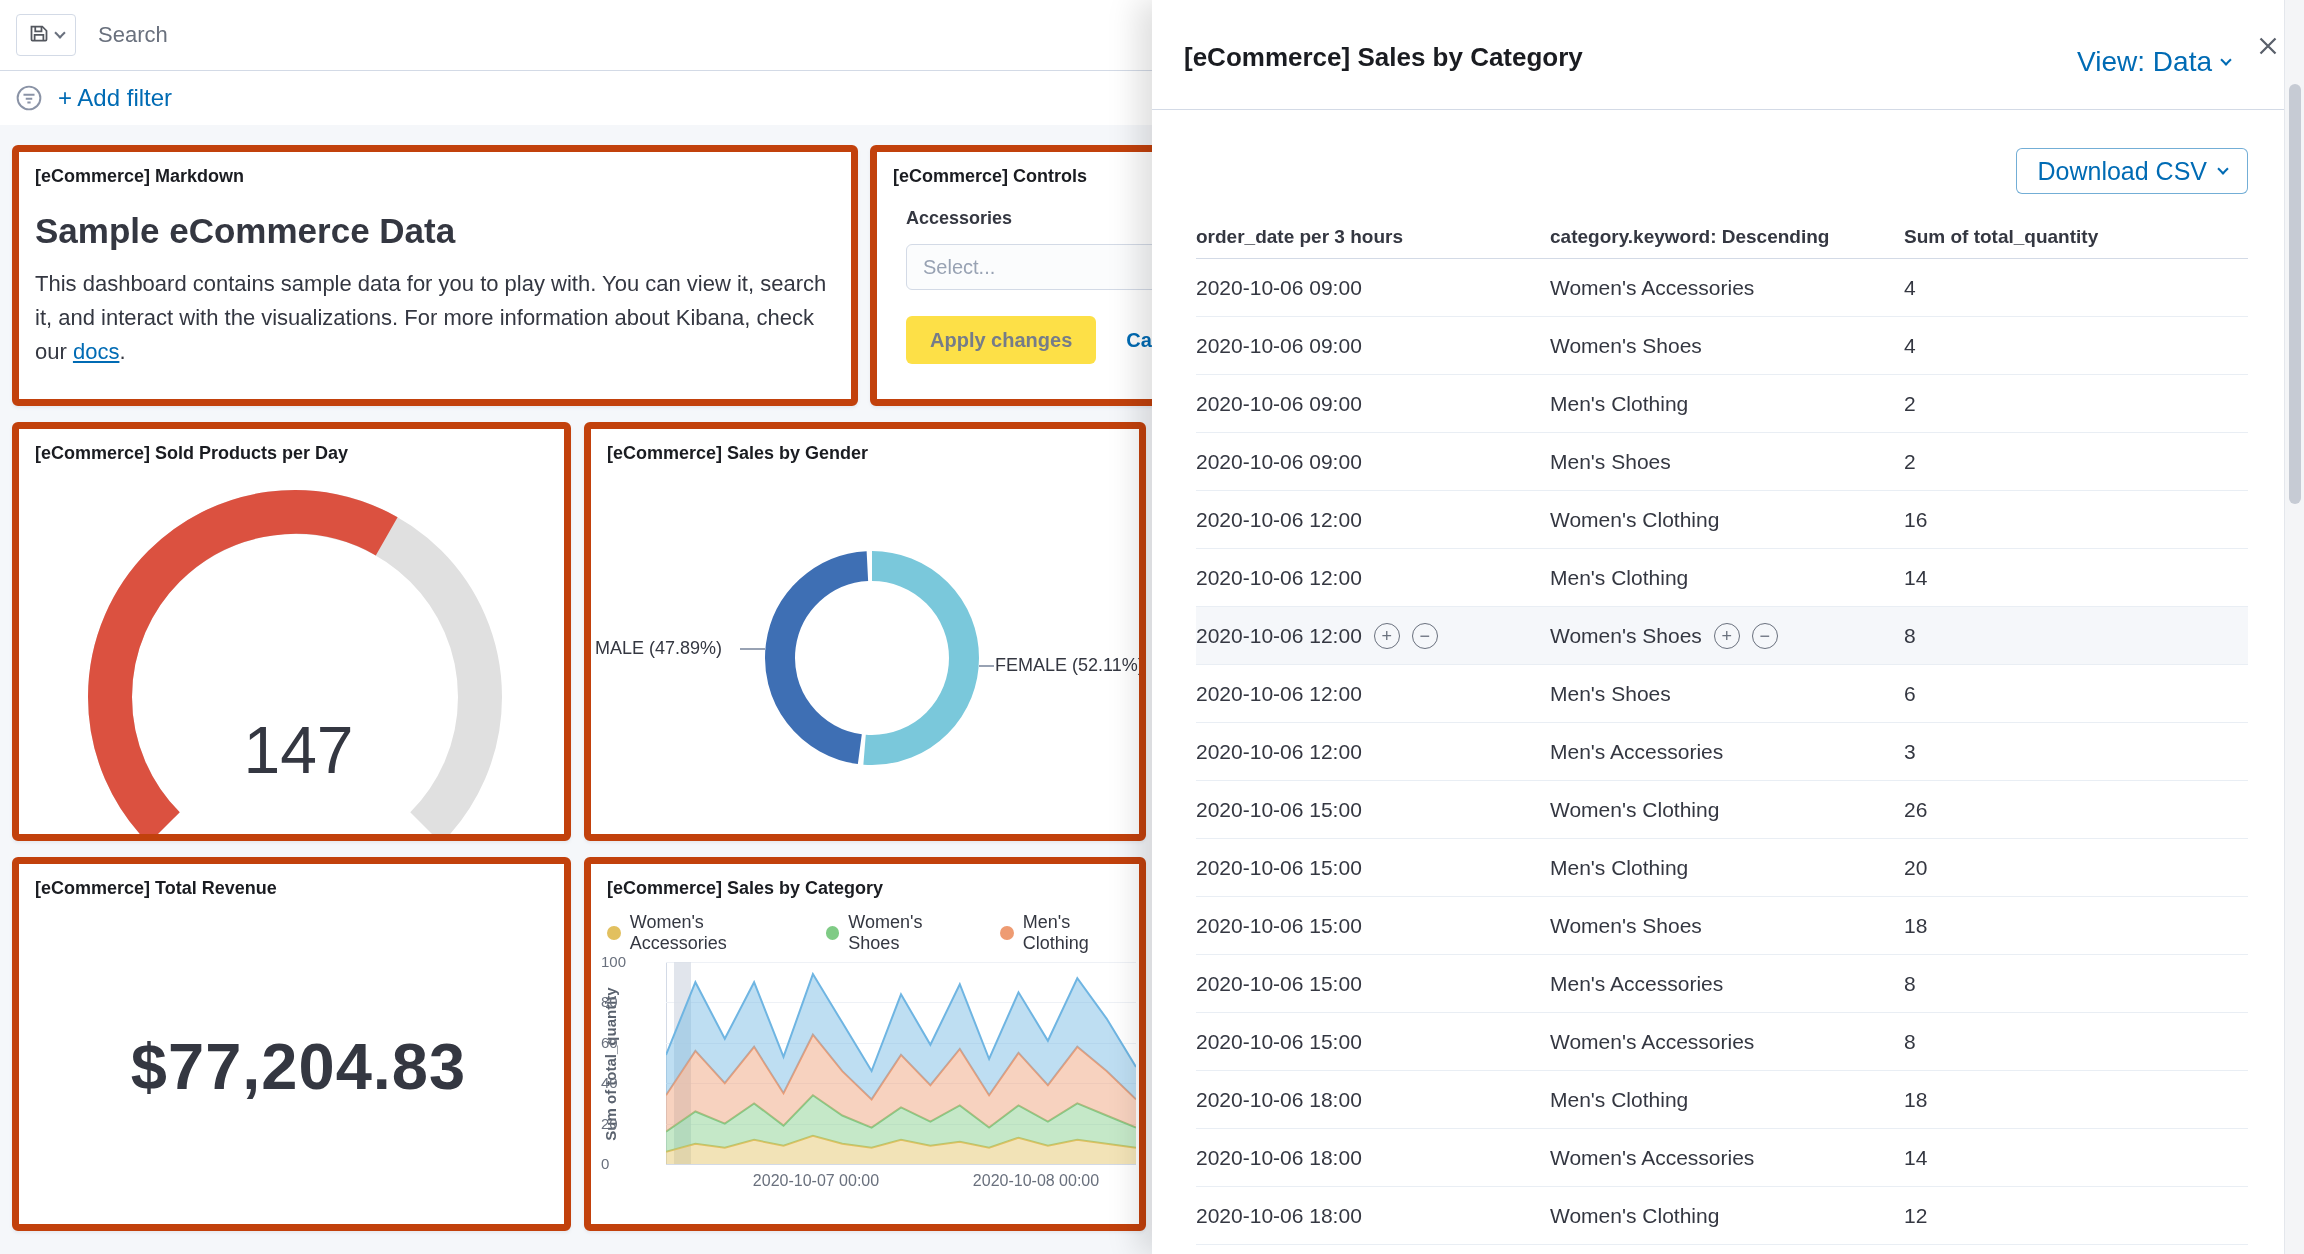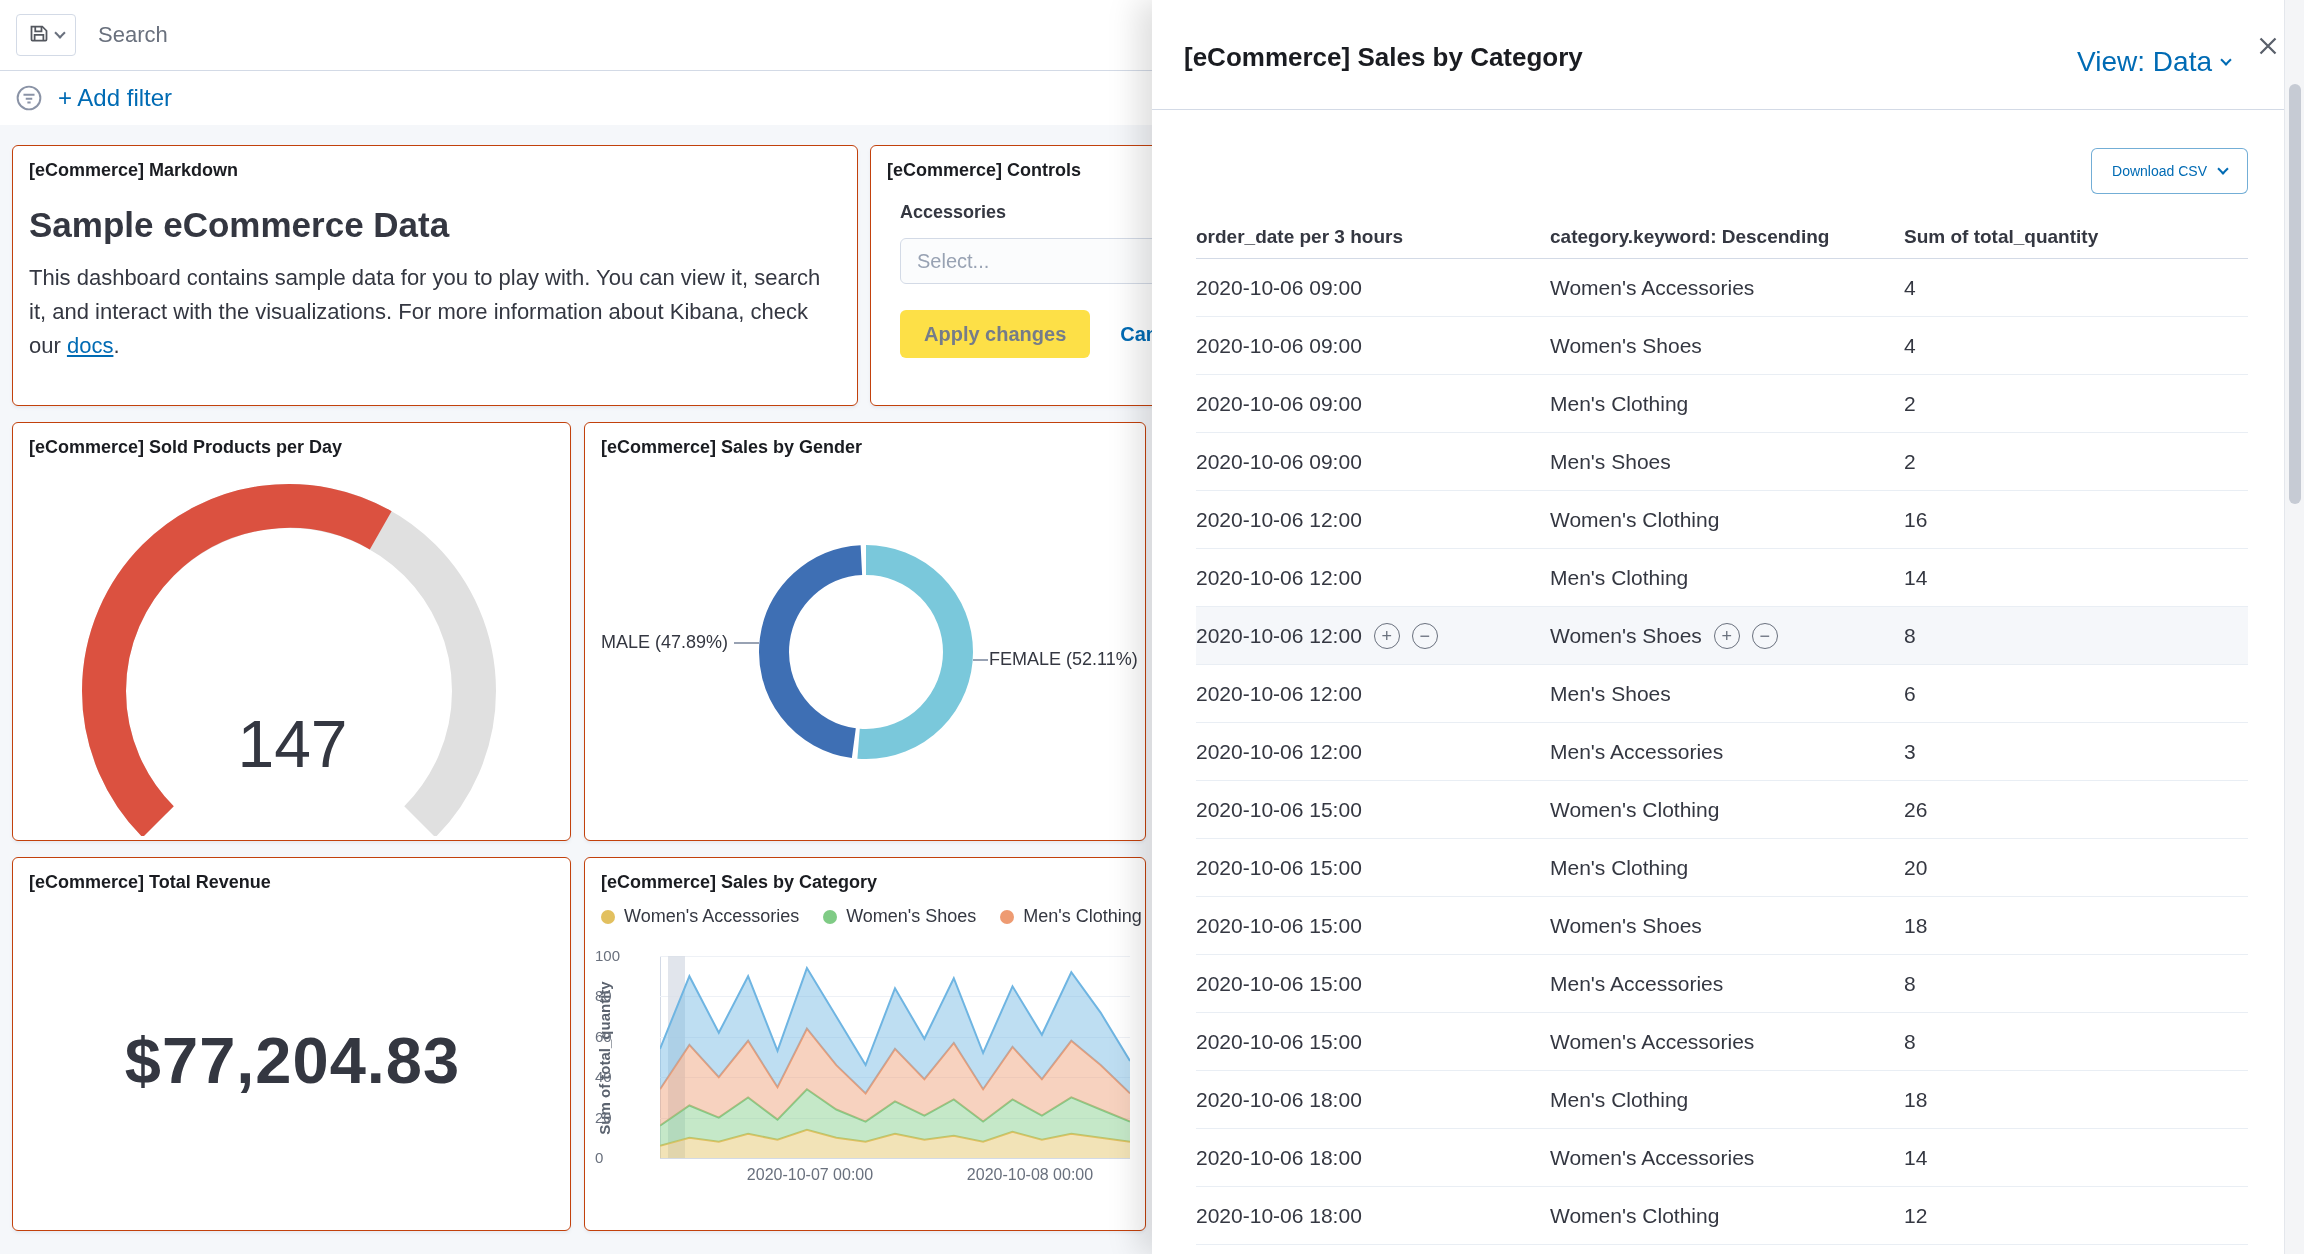--- a/index.html
+++ b/index.html
@@ -20,21 +20,21 @@
 
   .filterbar { position:absolute; left:0; top:71px; width:2304px; height:54px; background:#fff;
     display:flex; align-items:center; z-index:1; }
   .filter-circle { margin-left:16px; display:flex; align-items:center; }
   .add-filter { margin-left:16px; font-size:24px; color:#006BB4; cursor:pointer; }
 
   .chev { display:inline-block; width:8px; height:8px; border-right:2px solid currentColor;
     border-bottom:2px solid currentColor; transform:rotate(45deg); margin-top:-4px; }
 
   
-  .panel { position:absolute; background:#fff; border:1px solid #c2410c; border-radius:6px;
+  .panel { position:absolute; background:#fff; border:7px solid #c2410c; border-radius:6px;
     box-shadow:0 2px 3px rgba(152,162,179,.15); overflow:hidden; }
   .panel-title { font-size:18px; font-weight:700; color:#1A1C21; padding:14px 16px 0 16px; }
 
   #panel-markdown { left:12px; top:145px; width:846px; height:261px; }
   .md-heading { font-size:35px; font-weight:700; color:#343741; margin:24px 16px 0; }
   .md-body { font-size:22px; line-height:34px; color:#343741; margin:16px 18px 0 16px; }
   .md-link { color:#006BB4; text-decoration:underline; cursor:pointer; }
 
   #panel-controls { left:870px; top:145px; width:600px; height:261px; }
   .ctrl-label { position:absolute; left:29px; top:56px; font-size:18px; font-weight:700; color:#343741; }
@@ -85,21 +85,21 @@
     box-shadow:-14px 0 30px rgba(0,0,0,.13); z-index:10; }
   .flyout-header { position:relative; height:110px; border-bottom:1px solid #D3DAE6; }
   .flyout-title { position:absolute; left:32px; top:42px; font-size:26px; font-weight:600; color:#1A1C21; }
   .view-data { position:absolute; right:74px; top:46px; display:flex; align-items:center; gap:10px;
     color:#006BB4; font-size:28px; cursor:pointer; }
   .close-btn { position:absolute; right:18px; top:28px; width:36px; height:36px; display:flex;
     align-items:center; justify-content:center; cursor:pointer; background:none; border:none; }
   .flyout-body { position:absolute; left:0; top:110px; right:0; bottom:0; }
   .download-btn { position:absolute; right:56px; top:38px; height:46px; padding:0 20px;
     border:1px solid rgba(0,107,180,.55); border-radius:6px; background:#fff; color:#006BB4;
-    font-size:14px; font-family:inherit; display:flex; align-items:center; gap:12px; cursor:pointer; }
+    font-size:25px; font-family:inherit; display:flex; align-items:center; gap:12px; cursor:pointer; }
   .data-table { position:absolute; left:44px; right:56px; top:105px; }
   .thead, .trow { display:grid; grid-template-columns:354px 354px 1fr; align-items:center; }
   .thead { height:44px; font-size:19px; font-weight:700; color:#343741; border-bottom:1px solid #D3DAE6; }
   .trow { height:58px; font-size:21px; color:#343741; border-bottom:1px solid #E9EEF4; }
   .trow.hover { background:#F5F7FA; }
   .tcell { display:flex; align-items:center; gap:12px; overflow:hidden; white-space:nowrap; }
   .filter-icon { width:26px; height:26px; min-width:26px; border:1.6px solid #69707D; border-radius:50%;
     display:inline-flex; align-items:center; justify-content:center; font-size:18px; line-height:1;
     color:#69707D; cursor:pointer; }
 

